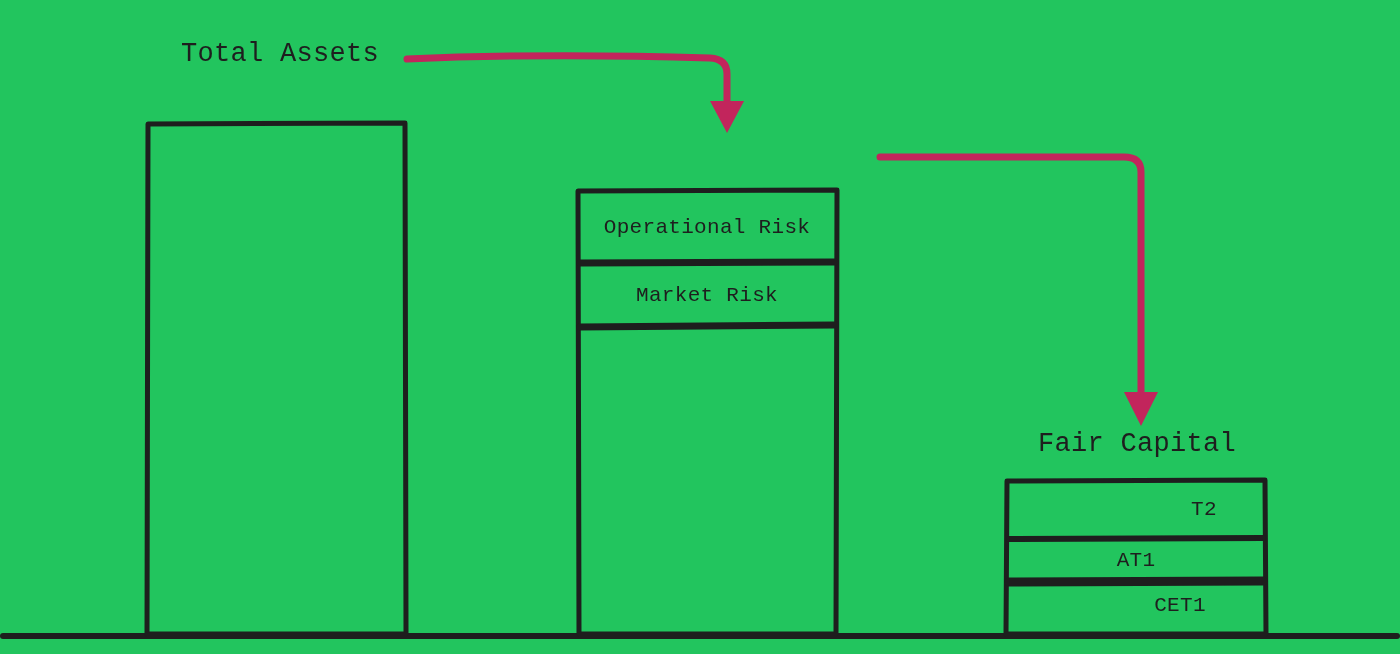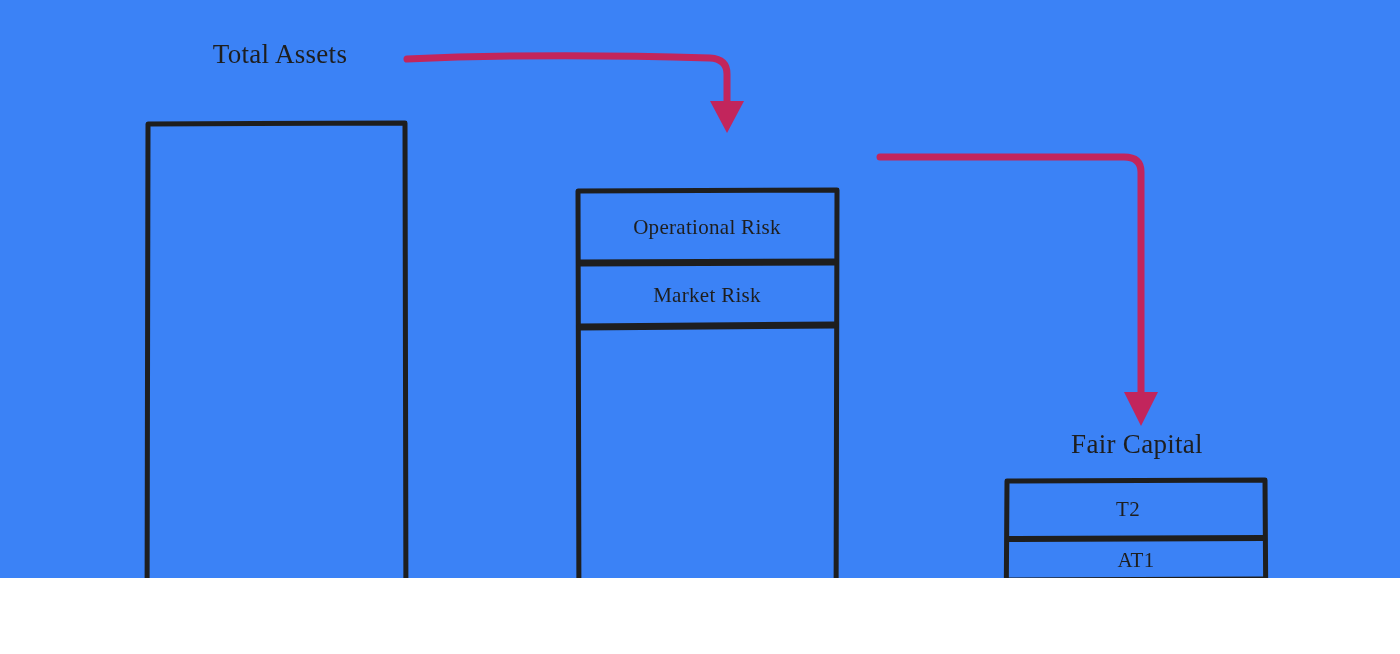--- a/index.html
+++ b/index.html
@@ -3,24 +3,24 @@
 <meta charset="utf-8">
 <style>
   html, body {
     margin: 0;
     padding: 0;
     background: #ffffff;
   }
   .stage {
     position: relative;
     width: 1400px;
-    height: 578px;
-    background: #3b82f6;
+    height: 654px;
+    background: #22c55e;
     overflow: hidden;
-    font-family: Liberation Serif, serif;
+    font-family: Liberation Mono, monospace;
     color: #1e1e1e;
   }
   .stage svg {
     position: absolute;
     inset: 0;
     width: 1400px;
     height: 654px;
     display: block;
   }
   .lbl {
@@ -44,21 +44,21 @@
     line-height: 29px;
     text-align: center;
   }
   
   .pos-total-assets   { left: 280px; top: 54px;  }
   .pos-rwa-title      { left: 705px; top: 156px; }
   .pos-total-capital  { left: 1137px; top: 444px; }
   .pos-op-risk        { left: 707px; top: 227px; }
   .pos-market-risk    { left: 707px; top: 295px; }
   .pos-credit-risk    { left: 707px; top: 474px; }
-  .pos-t2             { left: 1128px; top: 509px; }
+  .pos-t2             { left: 1204px; top: 509px; }
   .pos-at1            { left: 1136px; top: 560px; }
   .pos-cet1           { left: 1136px; top: 605px; margin-left: 44px; }
 </style>
 </head>
 <body>
 
 <div class="stage">
 
   <svg viewBox="0 0 1400 654" aria-hidden="true">
 

